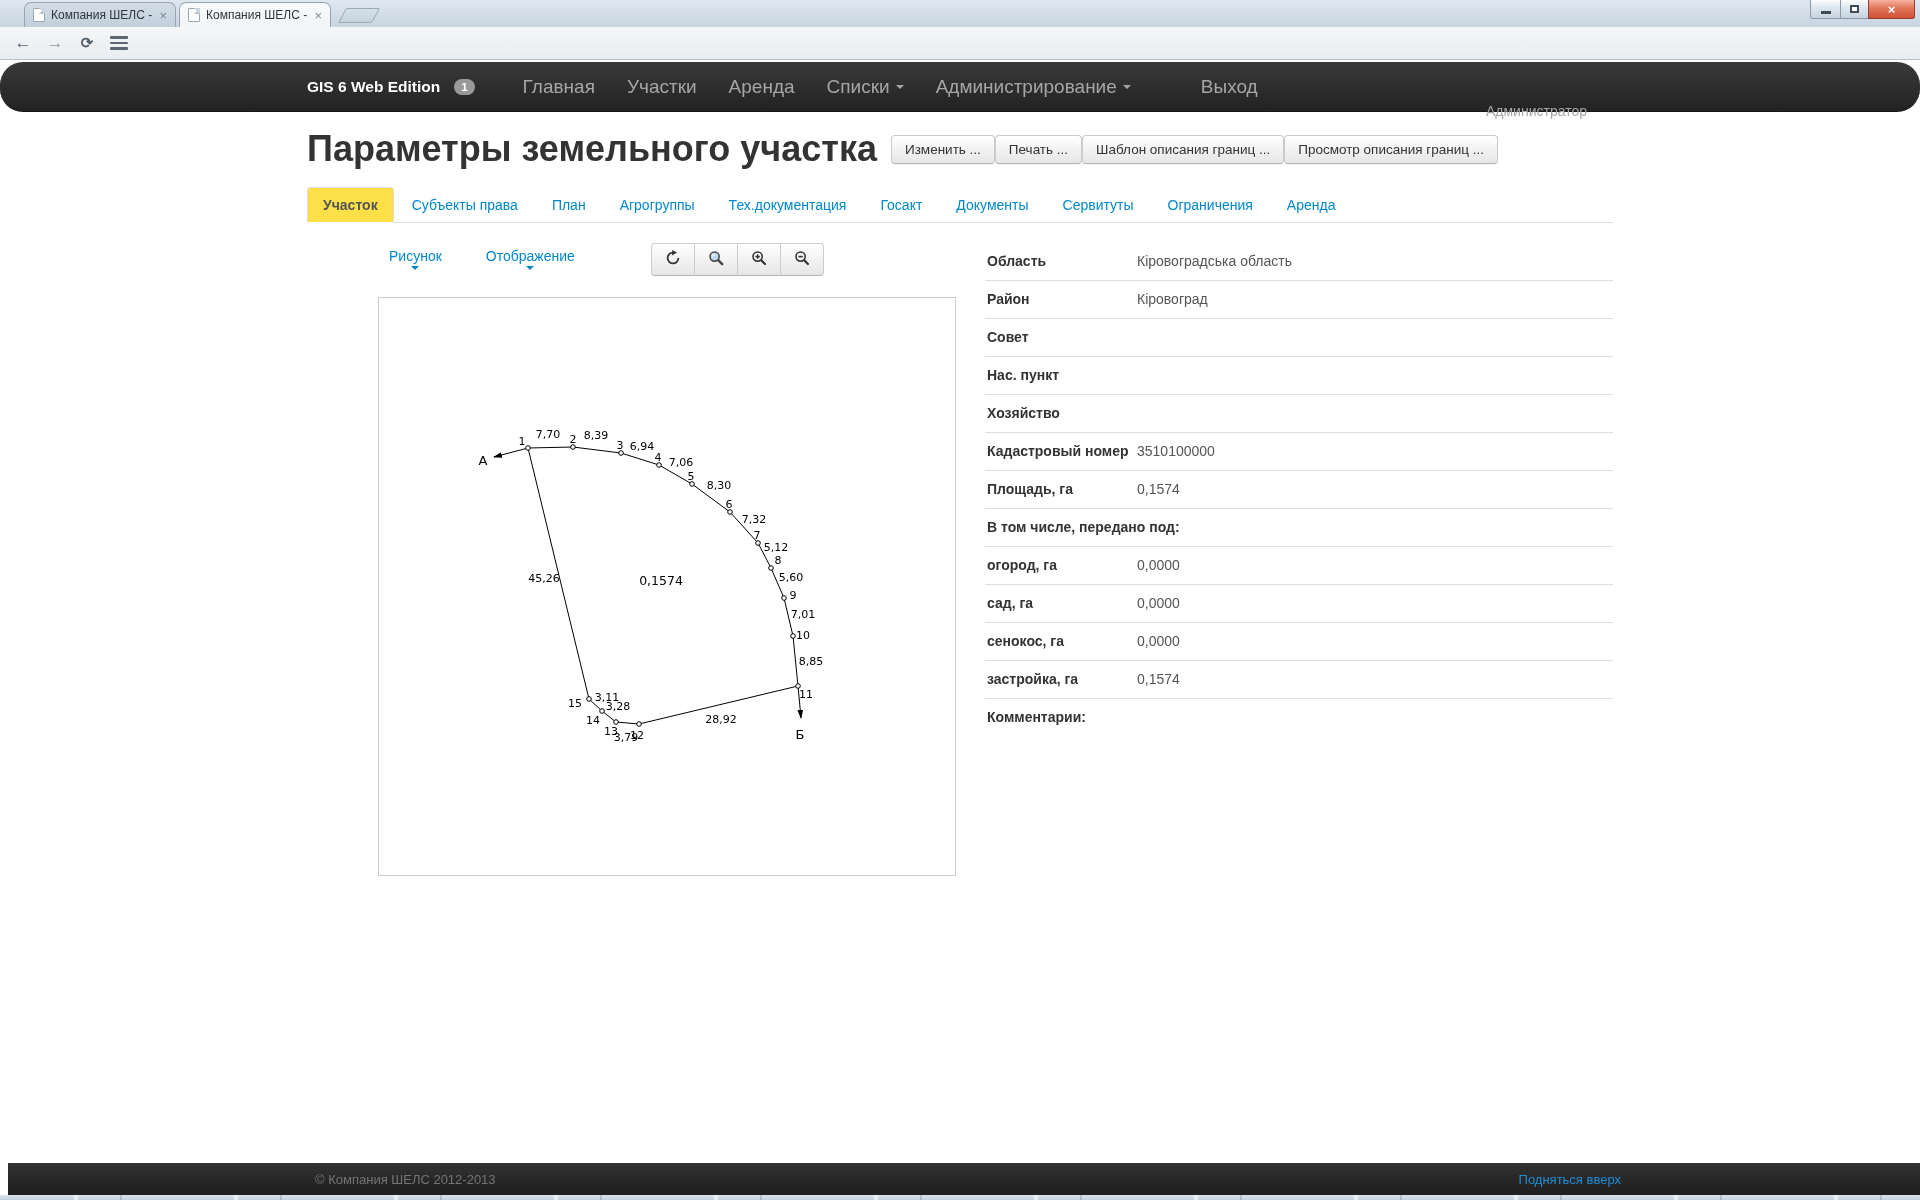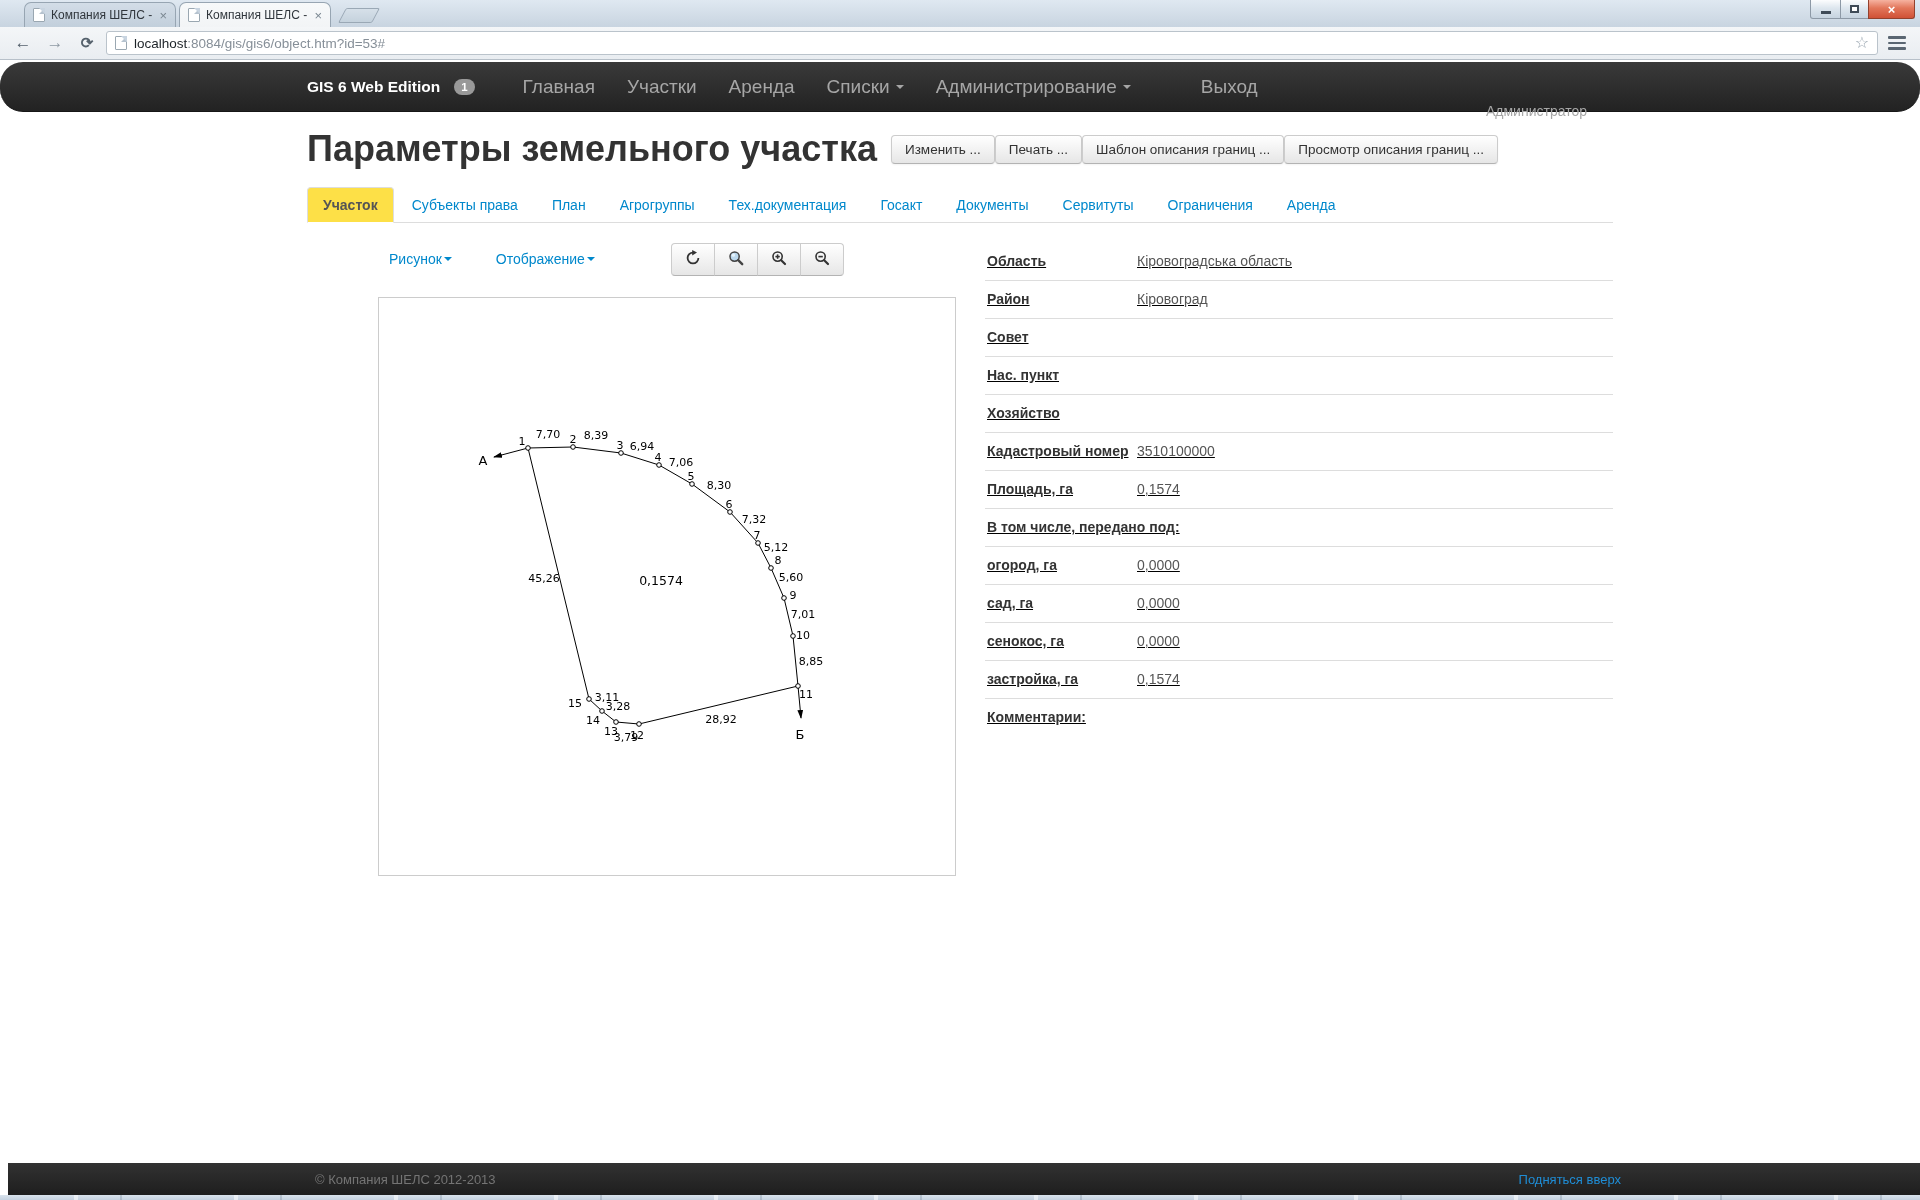--- a/index.html
+++ b/index.html
@@ -54,29 +54,29 @@
 
   .navtabs { margin-top: 17px; display: flex; border-bottom: 1px solid #ddd; }
   .ptab { font-size: 14px; padding: 9px 15px; margin-right: 2px; margin-bottom: -1px; border: 1px solid transparent; border-radius: 4px 4px 0 0; color: #0088cc; }
   .ptab.active { color: #555; background: #fde047; border-color: #ddd; border-bottom-color: #fff; font-weight: bold; }
 
   .cols { display: flex; margin-top: 20px; }
   .leftcol { width: 678px; flex: none; }
   .rightcol { flex: 1; }
 
   .drawbar { margin-left: 82px; display: flex; align-items: center; height: 32px; }
-  .drawmenu { color: #0088cc; font-size: 14px; display: flex; align-items: center; gap: 2px; margin-right: 44px; }
+  .drawmenu { color: #0088cc; font-size: 14px; display: flex; align-items: center; gap: 2px; margin-right: 44px; flex-direction: column; }
   .btngroup { display: flex; margin-left: 32px; }
   .ibtn { padding: 6px 13px; background: linear-gradient(#ffffff, #e6e6e6); border: 1px solid #ccc; border-bottom-color: #b3b3b3; margin-left: -1px; display: flex; align-items: center; }
   .ibtn:first-child { border-radius: 4px 0 0 4px; margin-left: 0; }
   .ibtn:last-child { border-radius: 0 4px 4px 0; }
 
   .drawbox { margin-left: 71px; margin-top: 22px; width: 578px; height: 579px; border: 1px solid #ccc; background: #fff; }
 
-  .props { padding-left: 0; text-decoration: underline; }
+  .props { padding-left: 0; }
   .prow { display: flex; padding: 9px 0 9px 2px; border-bottom: 1px solid #ddd; min-height: 37px; align-items: flex-start; }
   .prow:last-child { border-bottom: none; }
   .plabel { width: 150px; flex: none; font-weight: bold; font-size: 14px; color: #333; line-height: 19px; }
   .plabel.wide { width: auto; }
   .pvalue { flex: 1; font-size: 14px; color: #555; line-height: 19px; padding-right: 60px; }
 
   .footer { position: absolute; left: 8px; bottom: 7px; width: 100%; height: 32px; background: linear-gradient(#323232, #1e1e1e); }
   .footer-inner { width: 1306px; margin: 0 auto; height: 100%; display: flex; align-items: center; }
   .copyright { color: #747474; font-size: 13px; }
   .toplink { margin-left: auto; color: #1f8dd6; font-size: 13px; }
@@ -111,25 +111,20 @@
       </div>
     <div class="winbtn cls">
         <span>×</span>
       </div>
   </div>
 </div>
 <div class="btoolbar">
   <div class="navbtn">←</div>
   <div class="navbtn fwd">→</div>
   <div class="navbtn" style="font-weight:bold;font-size:15px;">⟳</div>
-  <div class="urlbar">
-    <div class="pageico"></div>
-    <div class="urltext"><span>localhost</span><span class="upath">:8084/gis/gis6/object.htm?id=53#</span></div>
-    <div class="star">☆</div>
-  </div>
   <div class="menubtn">
       <i></i>
       <i></i>
       <i></i>
     </div>
 </div>
 
 <div class="site">
   <div class="navbar">
     <div class="navbar-inner">

